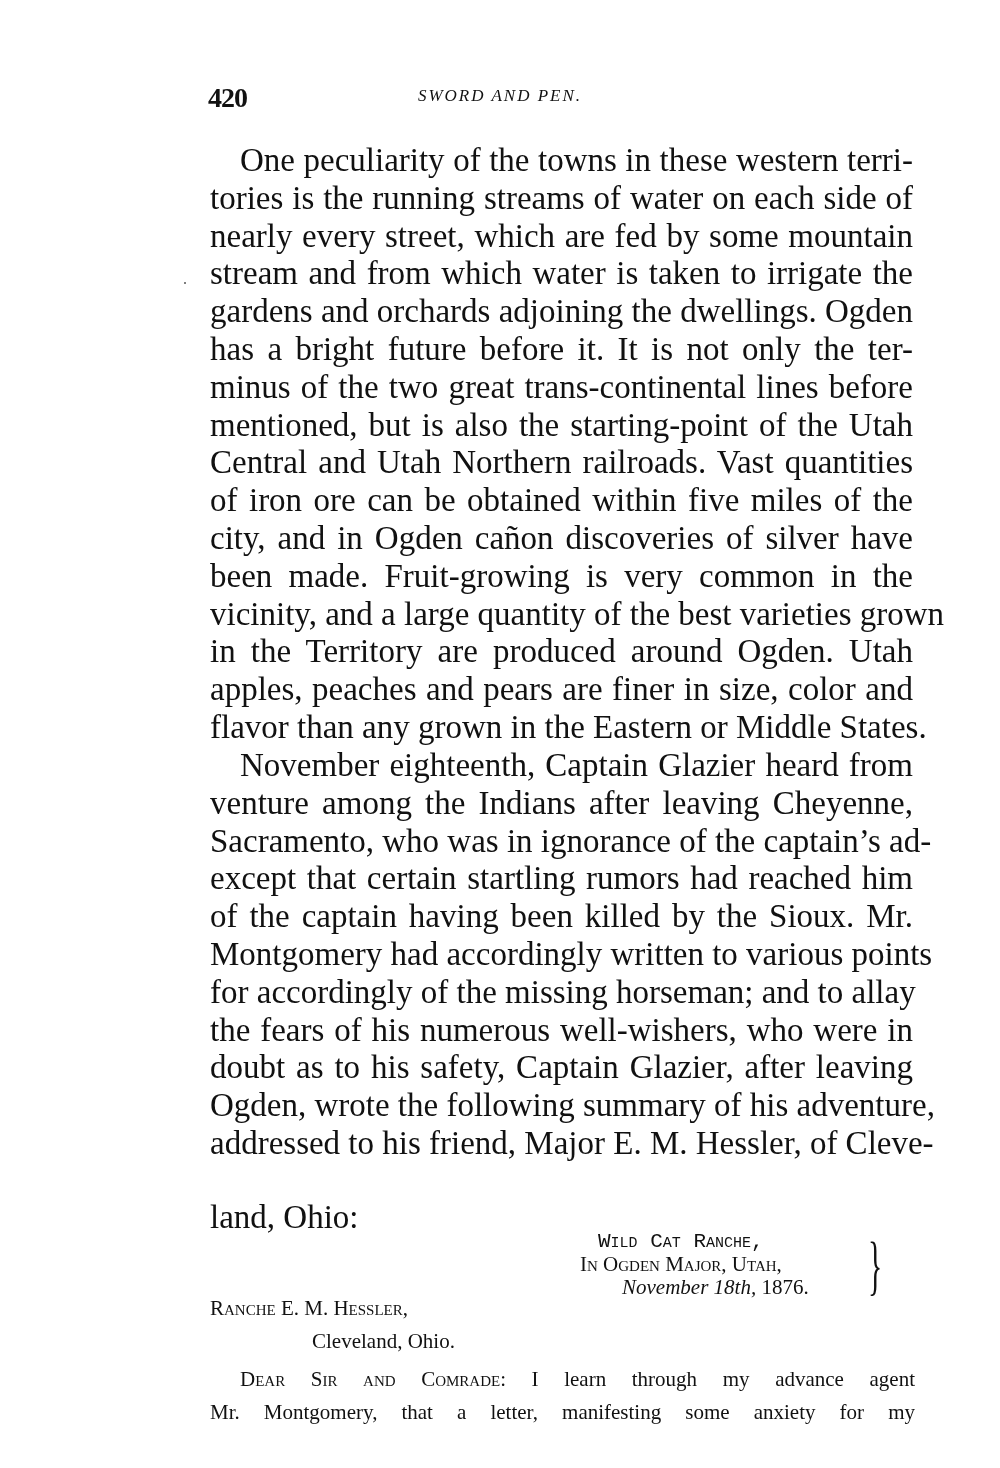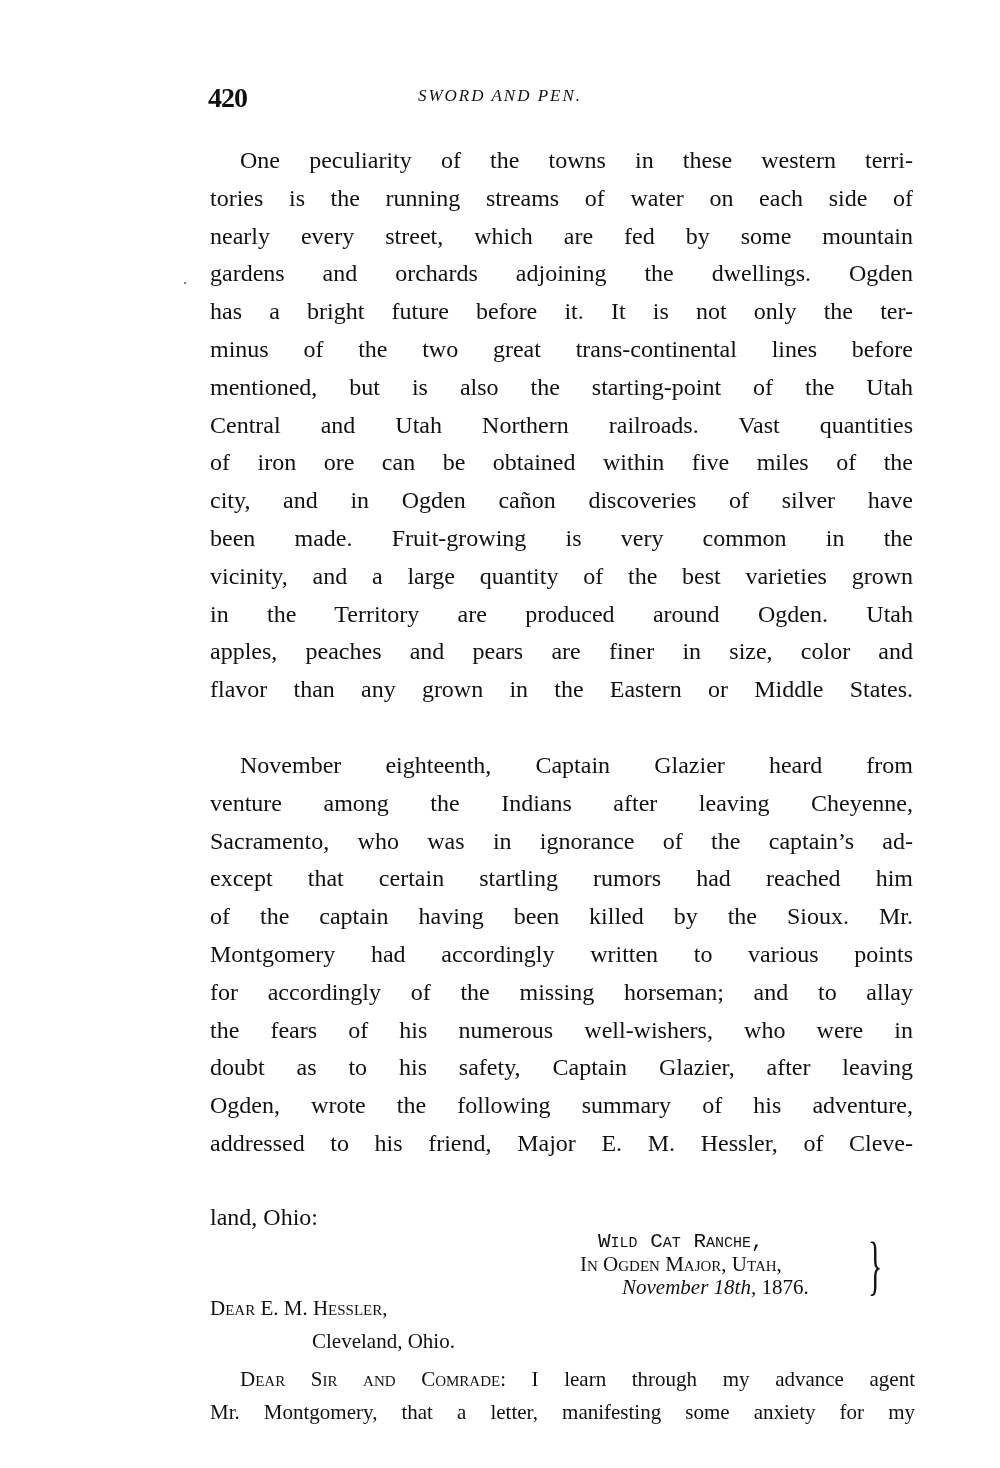--- a/index.html
+++ b/index.html
@@ -1,20 +1,20 @@
 <!DOCTYPE html>
 <html><head>
 <meta charset="utf-8">
 <style>
   html, body { margin: 0; padding: 0; background: #ffffff; }
   body { width: 1000px; height: 1468px; position: relative; overflow: hidden;
          font-family: "Liberation Serif", "DejaVu Serif", serif; color: #111; }
   .page-number { position: absolute; left: 208px; top: 82px; font-size: 28px; font-weight: bold; letter-spacing: -1px; }
   .running-head { position: absolute; left: 0; width: 1000px; top: 86px; text-align: center; font-size: 17px; font-style: italic; letter-spacing: 2px; }
-  .para { position: absolute; left: 210px; width: 703px; font-size: 24px; line-height: 37.8px; }
+  .para { position: absolute; left: 210px; width: 703px; font-size: 33px; line-height: 37.8px; }
   .line { display: block; white-space: nowrap; text-align: justify; text-align-last: justify; }
   .line.last { text-align-last: left; margin-top: 36px; }
   .line.indent { padding-left: 30px; }
   .sc { font-variant: small-caps; }
   .dateline { position: absolute; left: 560px; top: 1230px; width: 300px; font-size: 21px; line-height: 23px; }
   .dateline .dl { display: block; white-space: nowrap; }
   .brace { position: absolute; left: 868px; top: 1230px; font-size: 66px; line-height: 70px; transform: scaleX(0.45); transform-origin: left top; }
   .addressee { position: absolute; left: 210px; font-size: 21px; white-space: nowrap; }
   .letter { position: absolute; left: 210px; width: 705px; font-size: 21px; line-height: 33px; }
   .stray-dot { position: absolute; width: 2px; height: 2px; background: #555; border-radius: 50%; }
@@ -23,20 +23,21 @@
 <body>
 
 <div>
   <div class="page-number">420</div>
   <div class="running-head">SWORD AND PEN.</div>
 
   <div class="para" style="top:142px;">
     <span class="line indent">One peculiarity of the towns in these western terri-</span>
     <span class="line">tories is the running streams of water on each side of</span>
     <span class="line">nearly every street, which are fed by some mountain</span>
+    <span class="line">stream and from which water is taken to irrigate the</span>
     <span class="line">gardens and orchards adjoining the dwellings. Ogden</span>
     <span class="line">has a bright future before it. It is not only the ter-</span>
     <span class="line">minus of the two great trans-continental lines before</span>
     <span class="line">mentioned, but is also the starting-point of the Utah</span>
     <span class="line">Central and Utah Northern railroads. Vast quantities</span>
     <span class="line">of iron ore can be obtained within five miles of the</span>
     <span class="line">city, and in Ogden cañon discoveries of silver have</span>
     <span class="line">been made. Fruit-growing is very common in the</span>
     <span class="line">vicinity, and a large quantity of the best varieties grown</span>
     <span class="line">in the Territory are produced around Ogden. Utah</span>
@@ -59,21 +60,21 @@
     <span class="line last">land, Ohio:</span>
   </div>
 
   <div class="dateline">
     <span class="dl sc" style="padding-left:38px;font-family:Liberation Mono, monospace;">Wild Cat Ranche,</span>
     <span class="dl sc" style="padding-left:20px;">In Ogden Major, Utah,</span>
     <span class="dl" style="padding-left:62px;"><i>November 18th,</i><span> 1876.</span></span>
   </div>
   <div class="brace">}</div>
 
-  <div class="addressee sc" style="top:1296px;">Dear E. M. Hessler,</div>
+  <div class="addressee sc" style="top:1296px;">Ranche E. M. Hessler,</div>
   <div class="addressee" style="top:1329px; left:312px;">Cleveland, Ohio.</div>
 
   <div class="letter" style="top:1363px;">
     <span class="line" style="padding-left:30px;"><span class="sc">Dear Sir and Comrade:</span><span> I learn through my advance agent</span></span>
     <span class="line">Mr. Montgomery, that a letter, manifesting some anxiety for my</span>
   </div>
 
   <div class="stray-dot" style="left:184px; top:282px;"></div>
 </div>
 

